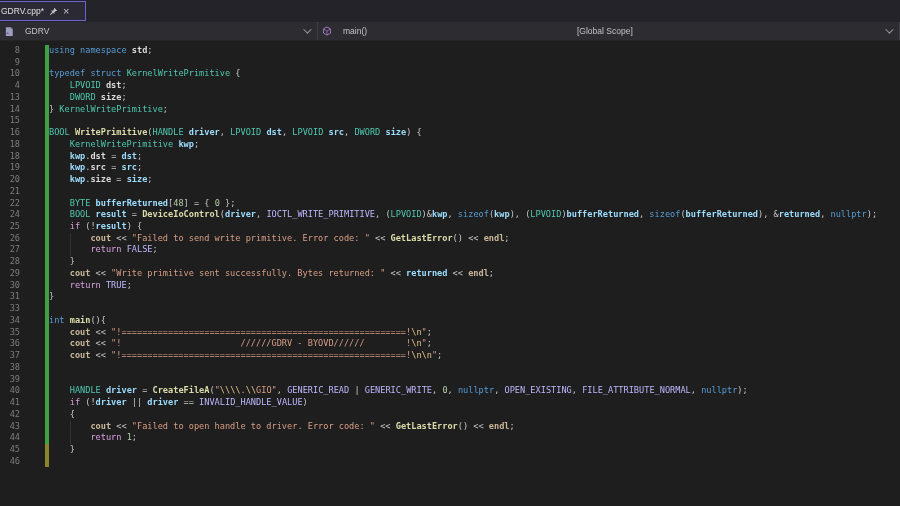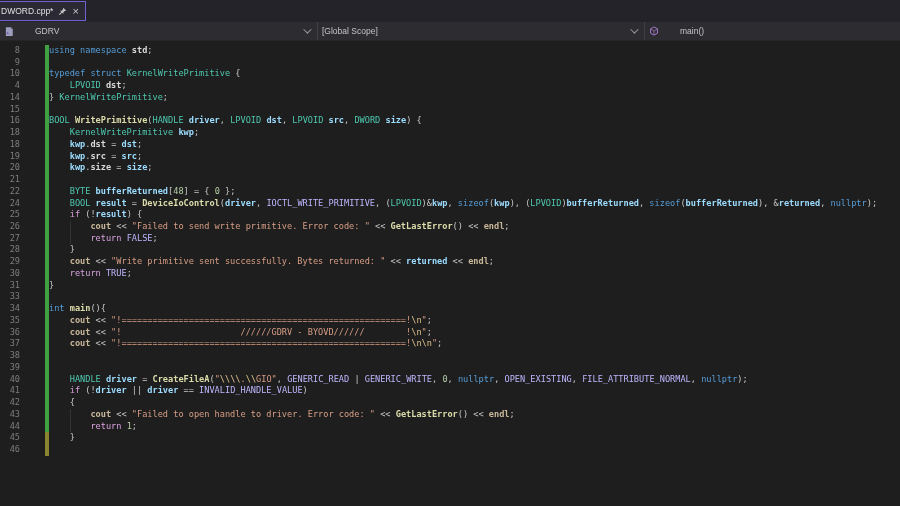--- a/index.html
+++ b/index.html
@@ -9,21 +9,21 @@
   .tabbar{height:22px;background:var(--tabbar-bg,#252329);position:relative;}
   .tab{position:absolute;left:-2px;top:1px;height:18px;width:80px;
     background:var(--tab-bg,#2b2933);border:1px solid var(--tab-border,#6e62d2);
     display:flex;align-items:center;gap:5px;padding:0 4px 0 2px;}
   .tab-title{color:#e0e0e0;font-size:8.5px;white-space:nowrap;}
   .pin{display:flex;align-items:center;}
   .close{color:#c5c5c5;font-size:11px;line-height:10px;}
   
   .breadcrumb{height:18px;background:var(--breadcrumb-bg,#2d2d31);display:flex;
     border-bottom:1px solid #252528;}
-  .bc-sec{display:flex;align-items:center;gap:21px;padding:0 8px 0 4px;
+  .bc-sec{display:flex;align-items:center;gap:11px;padding:0 8px 0 4px;
     border-right:1px solid var(--breadcrumb-divider,#3f3f46);color:#c5c5c5;font-size:8.5px;}
   .bc-sec .lbl{white-space:nowrap;}
   .s1{width:318px;box-sizing:border-box;}
   .s2{width:327px;box-sizing:border-box;}
   .s3{flex:1;border-right:none;}
   .chev{margin-left:auto;width:5px;height:5px;border-right:1px solid #9a9a9a;
     border-bottom:1px solid #9a9a9a;transform:rotate(45deg) translateY(-2px);}
   .fileicon,.cubeicon{display:flex;align-items:center;}
   
   .editor{padding-top:4px;font-family:"DejaVu Sans Mono","Liberation Mono",monospace;
@@ -37,21 +37,21 @@
   .guide{position:absolute;top:0;bottom:0;width:1px;background:var(--guide,#333333);}
   .tk-fn,.tk-var,.tk-field,.tk-io{font-weight:bold;}
 </style>
 <style>.tk-kw{color:#569CD6;}.tk-ctrl{color:#D8A0DF;}.tk-type{color:#4EC9B0;}.tk-fn{color:#DCDCAA;}.tk-macro{color:#BEB7FF;}.tk-str{color:#D69D85;}.tk-esc{color:#DFC08A;}.tk-num{color:#B5CEA8;}.tk-var{color:#9CDCFE;}.tk-field{color:#DADADA;}.tk-io{color:#C9B79A;}.tk-d{color:#C8C8C8;}.tk-ws{color:#C8C8C8;}</style></head>
 <body>
 
 <div class="window">
 
   <div class="tabbar">
     <div class="tab">
-      <span class="tab-title">DWORD.cpp*</span>
+      <span class="tab-title">GDRV.cpp*</span>
       <span class="pin">
         <svg width="9" height="9" viewBox="0 0 16 16">
             <path d="M9.5 1.5l5 5-3.2 1-1.8 1.8.2 3.2-2.4-2.4L3 14.4l-1.4-1.4 4.3-4.3L3.5 6.3l3.2.2 1.8-1.8z" fill="#c5c5c5"></path>
           </svg>
       </span>
       <span class="close">×</span>
     </div>
   </div>
 
   <div class="breadcrumb">
@@ -59,40 +59,41 @@
       <span class="fileicon">
         <svg width="10" height="11" viewBox="0 0 16 16">
             <path d="M3 1h8l3 3v11H3z" fill="#9d9dbd"></path>
             <path d="M11 1l3 3h-3z" fill="#6d6d8d"></path>
             <text x="4" y="12" font-size="7" fill="#5a3fae" font-family="sans-serif" font-weight="bold">+</text>
           </svg>
       </span>
       <span class="lbl">GDRV</span>
       <span class="chev"></span>
     </div>
-    <div class="bc-sec s2">
-      <span class="lbl">[Global Scope]</span>
-      <span class="chev"></span>
-    </div>
     <div class="bc-sec s3">
       <span class="cubeicon">
         <svg width="10" height="10" viewBox="0 0 16 16">
             <path d="M8 1.5l5.5 3v7l-5.5 3-5.5-3v-7z" fill="none" stroke="#b180d7" stroke-width="1.4"></path>
             <path d="M2.8 5L8 8l5.2-3M8 8v6" fill="none" stroke="#b180d7" stroke-width="1"></path>
           </svg>
       </span>
       <span class="lbl">main()</span>
     </div>
+    <div class="bc-sec s2">
+      <span class="lbl">[Global Scope]</span>
+      <span class="chev"></span>
+    </div>
   </div>
 
   <div class="editor" id="code-area">
       <div class="line"><span class="ln">8</span><span class="bar saved"></span><span class="codeText"><span class="tk-kw">using</span><span class="tk-d"> </span><span class="tk-kw">namespace</span><span class="tk-d"> </span><span class="tk-field">std</span><span class="tk-d">;</span></span></div>
       <div class="line"><span class="ln">9</span><span class="bar saved"></span><span class="codeText"></span></div>
       <div class="line"><span class="ln">10</span><span class="bar saved"></span><span class="codeText"><span class="tk-kw">typedef</span><span class="tk-d"> </span><span class="tk-kw">struct</span><span class="tk-d"> </span><span class="tk-type">KernelWritePrimitive</span><span class="tk-d"> {</span></span></div>
       <div class="line"><span class="ln">4</span><span class="bar saved"></span><span class="codeText"><span class="tk-ws">    </span><span class="tk-type">LPVOID</span><span class="tk-d"> </span><span class="tk-field">dst</span><span class="tk-d">;</span></span></div>
+      <div class="line"><span class="ln">13</span><span class="bar saved"></span><span class="codeText"><span class="tk-ws">    </span><span class="tk-type">DWORD</span><span class="tk-d"> </span><span class="tk-field">size</span><span class="tk-d">;</span></span></div>
       <div class="line"><span class="ln">14</span><span class="bar saved"></span><span class="codeText"><span class="tk-d">} </span><span class="tk-type">KernelWritePrimitive</span><span class="tk-d">;</span></span></div>
       <div class="line"><span class="ln">15</span><span class="bar saved"></span><span class="codeText"></span></div>
       <div class="line"><span class="ln">16</span><span class="bar saved"></span><span class="codeText"><span class="tk-type">BOOL</span><span class="tk-d"> </span><span class="tk-fn">WritePrimitive</span><span class="tk-d">(</span><span class="tk-type">HANDLE</span><span class="tk-d"> </span><span class="tk-var">driver</span><span class="tk-d">, </span><span class="tk-type">LPVOID</span><span class="tk-d"> </span><span class="tk-var">dst</span><span class="tk-d">, </span><span class="tk-type">LPVOID</span><span class="tk-d"> </span><span class="tk-var">src</span><span class="tk-d">, </span><span class="tk-type">DWORD</span><span class="tk-d"> </span><span class="tk-var">size</span><span class="tk-d">) {</span></span></div>
       <div class="line"><span class="ln">18</span><span class="bar saved"></span><span class="codeText"><span class="tk-ws">    </span><span class="tk-type">KernelWritePrimitive</span><span class="tk-d"> </span><span class="tk-var">kwp</span><span class="tk-d">;</span></span></div>
       <div class="line"><span class="ln">18</span><span class="bar saved"></span><span class="codeText"><span class="tk-ws">    </span><span class="tk-var">kwp</span><span class="tk-d">.</span><span class="tk-field">dst</span><span class="tk-d"> = </span><span class="tk-var">dst</span><span class="tk-d">;</span></span></div>
       <div class="line"><span class="ln">19</span><span class="bar saved"></span><span class="codeText"><span class="tk-ws">    </span><span class="tk-var">kwp</span><span class="tk-d">.</span><span class="tk-field">src</span><span class="tk-d"> = </span><span class="tk-var">src</span><span class="tk-d">;</span></span></div>
       <div class="line"><span class="ln">20</span><span class="bar saved"></span><span class="codeText"><span class="tk-ws">    </span><span class="tk-var">kwp</span><span class="tk-d">.</span><span class="tk-field">size</span><span class="tk-d"> = </span><span class="tk-var">size</span><span class="tk-d">;</span></span></div>
       <div class="line"><span class="ln">21</span><span class="bar saved"></span><span class="codeText"></span></div>
       <div class="line"><span class="ln">22</span><span class="bar saved"></span><span class="codeText"><span class="tk-ws">    </span><span class="tk-type">BYTE</span><span class="tk-d"> </span><span class="tk-var">bufferReturned</span><span class="tk-d">[</span><span class="tk-num">48</span><span class="tk-d">] = { </span><span class="tk-num">0</span><span class="tk-d"> };</span></span></div>
       <div class="line"><span class="ln">24</span><span class="bar saved"></span><span class="codeText"><span class="tk-ws">    </span><span class="tk-type">BOOL</span><span class="tk-d"> </span><span class="tk-var">result</span><span class="tk-d"> = </span><span class="tk-fn">DeviceIoControl</span><span class="tk-d">(</span><span class="tk-var">driver</span><span class="tk-d">, </span><span class="tk-macro">IOCTL_WRITE_PRIMITIVE</span><span class="tk-d">, (</span><span class="tk-type">LPVOID</span><span class="tk-d">)&amp;</span><span class="tk-var">kwp</span><span class="tk-d">, </span><span class="tk-kw">sizeof</span><span class="tk-d">(</span><span class="tk-var">kwp</span><span class="tk-d">), (</span><span class="tk-type">LPVOID</span><span class="tk-d">)</span><span class="tk-var">bufferReturned</span><span class="tk-d">, </span><span class="tk-kw">sizeof</span><span class="tk-d">(</span><span class="tk-var">bufferReturned</span><span class="tk-d">), &amp;</span><span class="tk-var">returned</span><span class="tk-d">, </span><span class="tk-kw">nullptr</span><span class="tk-d">);</span></span></div>

